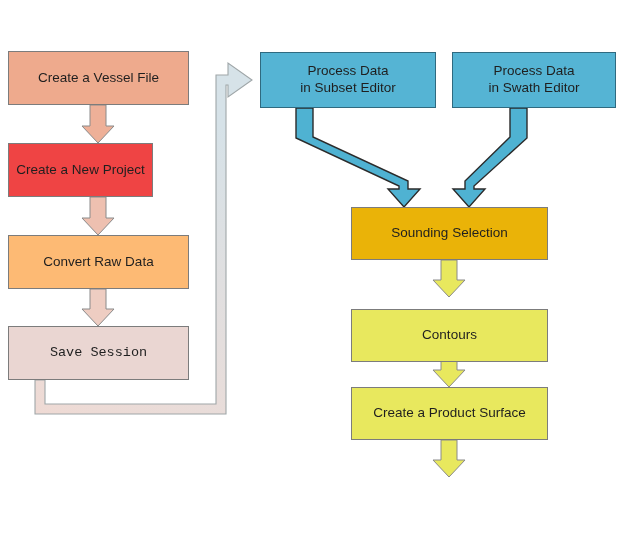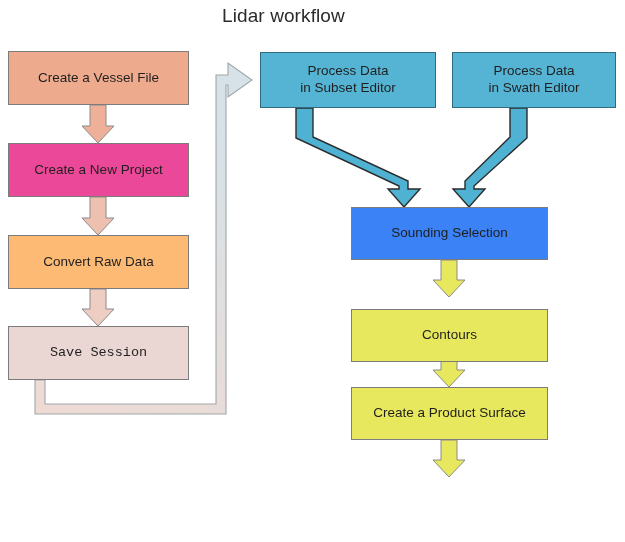--- a/index.html
+++ b/index.html
@@ -51,21 +51,20 @@
   }
   svg.under { z-index: 1; }
   .node { z-index: 3; }
   .title { z-index: 4; }
 </style>
 </head>
 <body>
 
 <div id="canvas">
 
-  <div class="title">Lidar workflow</div>
 
   <svg class="layer under" viewBox="0 0 625 542" xmlns="http://www.w3.org/2000/svg">
 
     <defs>
       <linearGradient id="elbowGrad" x1="0" y1="1" x2="0.35" y2="0">
         <stop offset="0%" stop-color="#efdad4"></stop>
         <stop offset="45%" stop-color="#e4dedd"></stop>
         <stop offset="100%" stop-color="#d6e2e8"></stop>
       </linearGradient>
     </defs>
@@ -118,21 +117,21 @@
 
     <path d="M 441 350 L 457 350 L 457 370 L 465 370 L 449 387 L 433 370 L 441 370 Z" fill="#e8e85e" stroke="#8a8a8a" stroke-width="1"></path>
 
     <path d="M 441 440 L 457 440 L 457 460 L 465 460 L 449 477 L 433 460 L 441 460 Z" fill="#e8e85e" stroke="#8a8a8a" stroke-width="1"></path>
   </svg>
 
   <div class="node" style="left:8px; top:51px; width:181px; height:54px; background:#eeaa8d;">
     <span>Create a Vessel File</span>
   </div>
 
-  <div class="node" style="left:8px; top:143px; width:181px; height:54px; background:#ec4899;">
+  <div class="node" style="left:8px; top:143px; width:145px; height:54px; background:#ef4444;">
     <span>Create a New Project</span>
   </div>
 
   <div class="node" style="left:8px; top:235px; width:181px; height:54px; background:#fdba74;">
     <span>Convert Raw Data</span>
   </div>
 
   <div class="node" style="left:8px; top:326px; width:181px; height:54px; background:#ead6d2;font-family:Liberation Mono, monospace;">
     <span>Save Session</span>
   </div>
@@ -144,21 +143,21 @@
     </div>
   </div>
 
   <div class="node" style="left:452px; top:52px; width:164px; height:56px; background:#55b4d4; border-color:#2f6a80;">
     <div>
       <span>Process Data</span>
       <span>in Swath Editor</span>
     </div>
   </div>
 
-  <div class="node" style="left:351px; top:207px; width:197px; height:53px; background:#3b82f6;">
+  <div class="node" style="left:351px; top:207px; width:197px; height:53px; background:#eab308;">
     <span>Sounding Selection</span>
   </div>
 
   <div class="node" style="left:351px; top:297px; width:197px; height:53px; background:#e8e85e;margin-top:12px;">
     <span>Contours</span>
   </div>
 
   <div class="node" style="left:351px; top:387px; width:197px; height:53px; background:#e8e85e;">
     <span>Create a Product Surface</span>
   </div>

